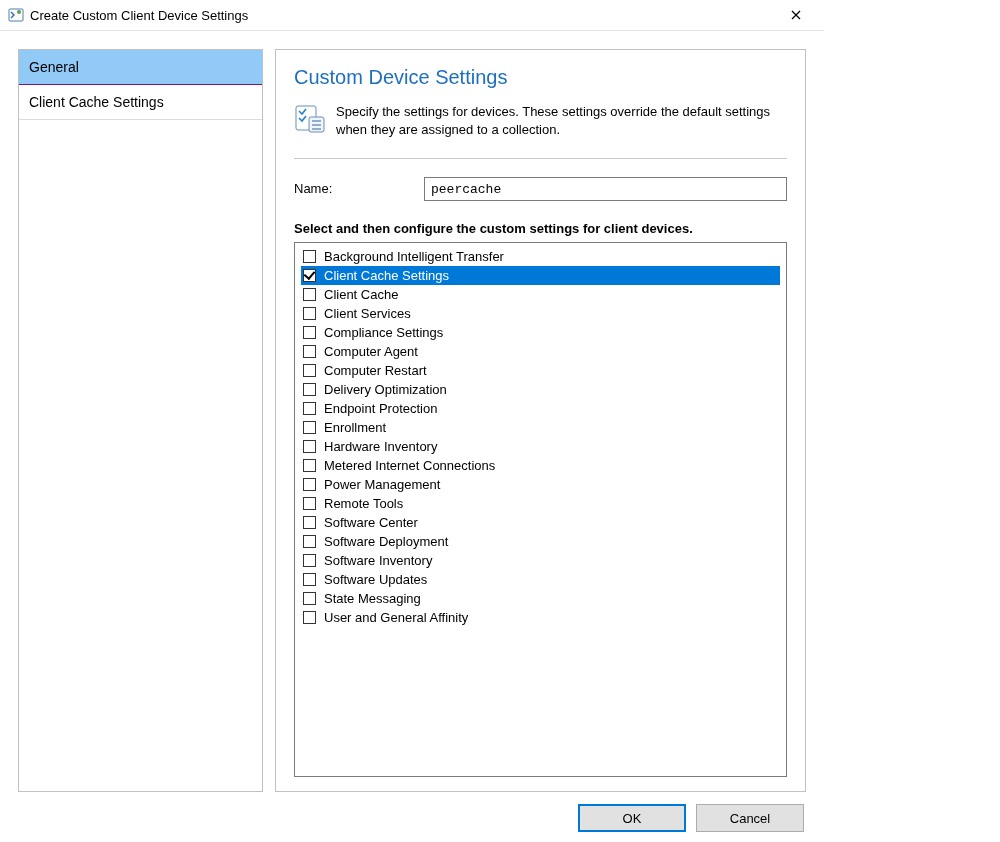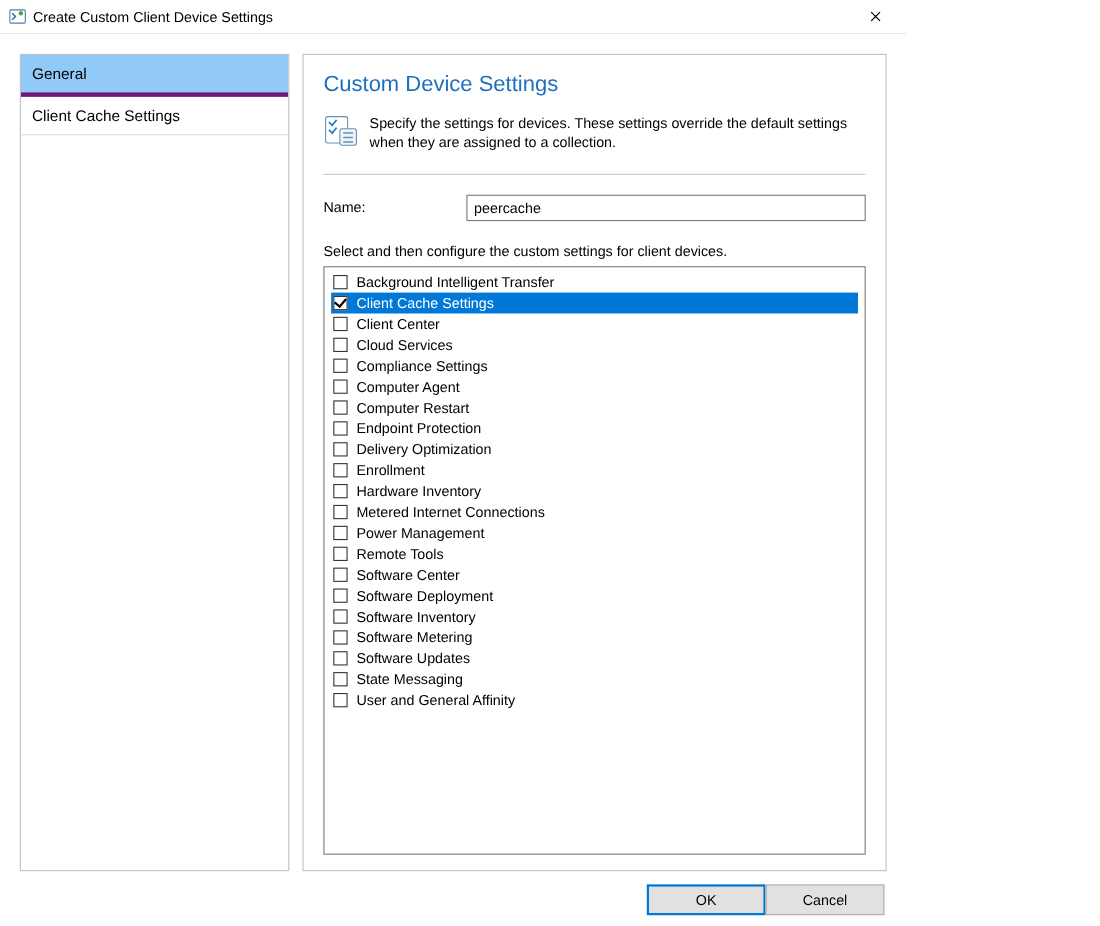--- a/index.html
+++ b/index.html
@@ -67,21 +67,21 @@
   .sidebar-item {
     height: 34px;
     line-height: 34px;
     padding: 0 10px;
     border-bottom: 1px solid #dcdcdc;
     cursor: pointer;
     font-size: 14px;
   }
   .sidebar-item.selected {
     background: #91c9f7;
-    border-bottom: 4px solid #701a75;
+    border-bottom: 1px solid #701a75;
   }
   .main {
     flex: 1;
     border: 1px solid #c0c0c0;
     background: #fff;
     box-sizing: border-box;
     padding: 16px 18px 14px 18px;
     display: flex;
     flex-direction: column;
     min-height: 0;
@@ -120,21 +120,21 @@
   .form-row label {
     width: 130px;
     padding-top: 4px;
     font-size: 13px;
   }
   .form-row input[type=text] {
     flex: 1;
     height: 24px;
     padding: 2px 6px;
     border: 1px solid #7a7a7a;
-    font-family: Liberation Sans, sans-serif;
+    font-family: Liberation Mono, monospace;
     font-size: 13px;
     box-sizing: border-box;
   }
   .desc-wrap {
     flex: 1;
     position: relative;
   }
   .form-row textarea {
     width: 100%;
     height: 48px;
@@ -160,20 +160,21 @@
   .desc-scroll .arrow {
     font-size: 9px;
     color: #888;
     text-align: center;
     line-height: 14px;
     height: 14px;
   }
   .instr {
     margin: 8px 0 6px 0;
     font-size: 13px;
+    font-weight: bold;
   }
   .settings-list {
     flex: 1;
     border: 1px solid #7a7a7a;
     overflow: auto;
     padding: 4px 6px;
     min-height: 0;
   }
   .setting-row {
     display: flex;
@@ -208,20 +209,21 @@
     width: 5px;
     height: 8px;
     border: solid #000;
     border-width: 0 2px 2px 0;
     transform: rotate(40deg);
   }
   .button-row {
     margin-top: 12px;
     display: flex;
     justify-content: flex-end;
+    gap: 10px;
     padding-right: 2px;
   }
   .btn {
     width: 108px;
     height: 28px;
     background: #e1e1e1;
     border: 1px solid #adadad;
     font-family: inherit;
     font-size: 13px;
     cursor: pointer;
@@ -291,48 +293,48 @@
             <div class="setting-row">
               <span class="chk"></span>
               <span>Background Intelligent Transfer</span>
             </div>
             <div class="setting-row selected">
               <span class="chk checked"></span>
               <span>Client Cache Settings</span>
             </div>
             <div class="setting-row">
               <span class="chk"></span>
-              <span>Client Center</span>
-            </div>
-            <div class="setting-row">
-              <span class="chk"></span>
-              <span>Cloud Services</span>
+              <span>Client Cache</span>
+            </div>
+            <div class="setting-row">
+              <span class="chk"></span>
+              <span>Client Services</span>
             </div>
             <div class="setting-row">
               <span class="chk"></span>
               <span>Compliance Settings</span>
             </div>
             <div class="setting-row">
               <span class="chk"></span>
               <span>Computer Agent</span>
             </div>
             <div class="setting-row">
               <span class="chk"></span>
               <span>Computer Restart</span>
             </div>
             <div class="setting-row">
               <span class="chk"></span>
+              <span>Delivery Optimization</span>
+            </div>
+            <div class="setting-row">
+              <span class="chk"></span>
               <span>Endpoint Protection</span>
             </div>
             <div class="setting-row">
               <span class="chk"></span>
-              <span>Delivery Optimization</span>
-            </div>
-            <div class="setting-row">
-              <span class="chk"></span>
               <span>Enrollment</span>
             </div>
             <div class="setting-row">
               <span class="chk"></span>
               <span>Hardware Inventory</span>
             </div>
             <div class="setting-row">
               <span class="chk"></span>
               <span>Metered Internet Connections</span>
             </div>
@@ -348,24 +350,20 @@
               <span class="chk"></span>
               <span>Software Center</span>
             </div>
             <div class="setting-row">
               <span class="chk"></span>
               <span>Software Deployment</span>
             </div>
             <div class="setting-row">
               <span class="chk"></span>
               <span>Software Inventory</span>
-            </div>
-            <div class="setting-row">
-              <span class="chk"></span>
-              <span>Software Metering</span>
             </div>
             <div class="setting-row">
               <span class="chk"></span>
               <span>Software Updates</span>
             </div>
             <div class="setting-row">
               <span class="chk"></span>
               <span>State Messaging</span>
             </div>
             <div class="setting-row">

